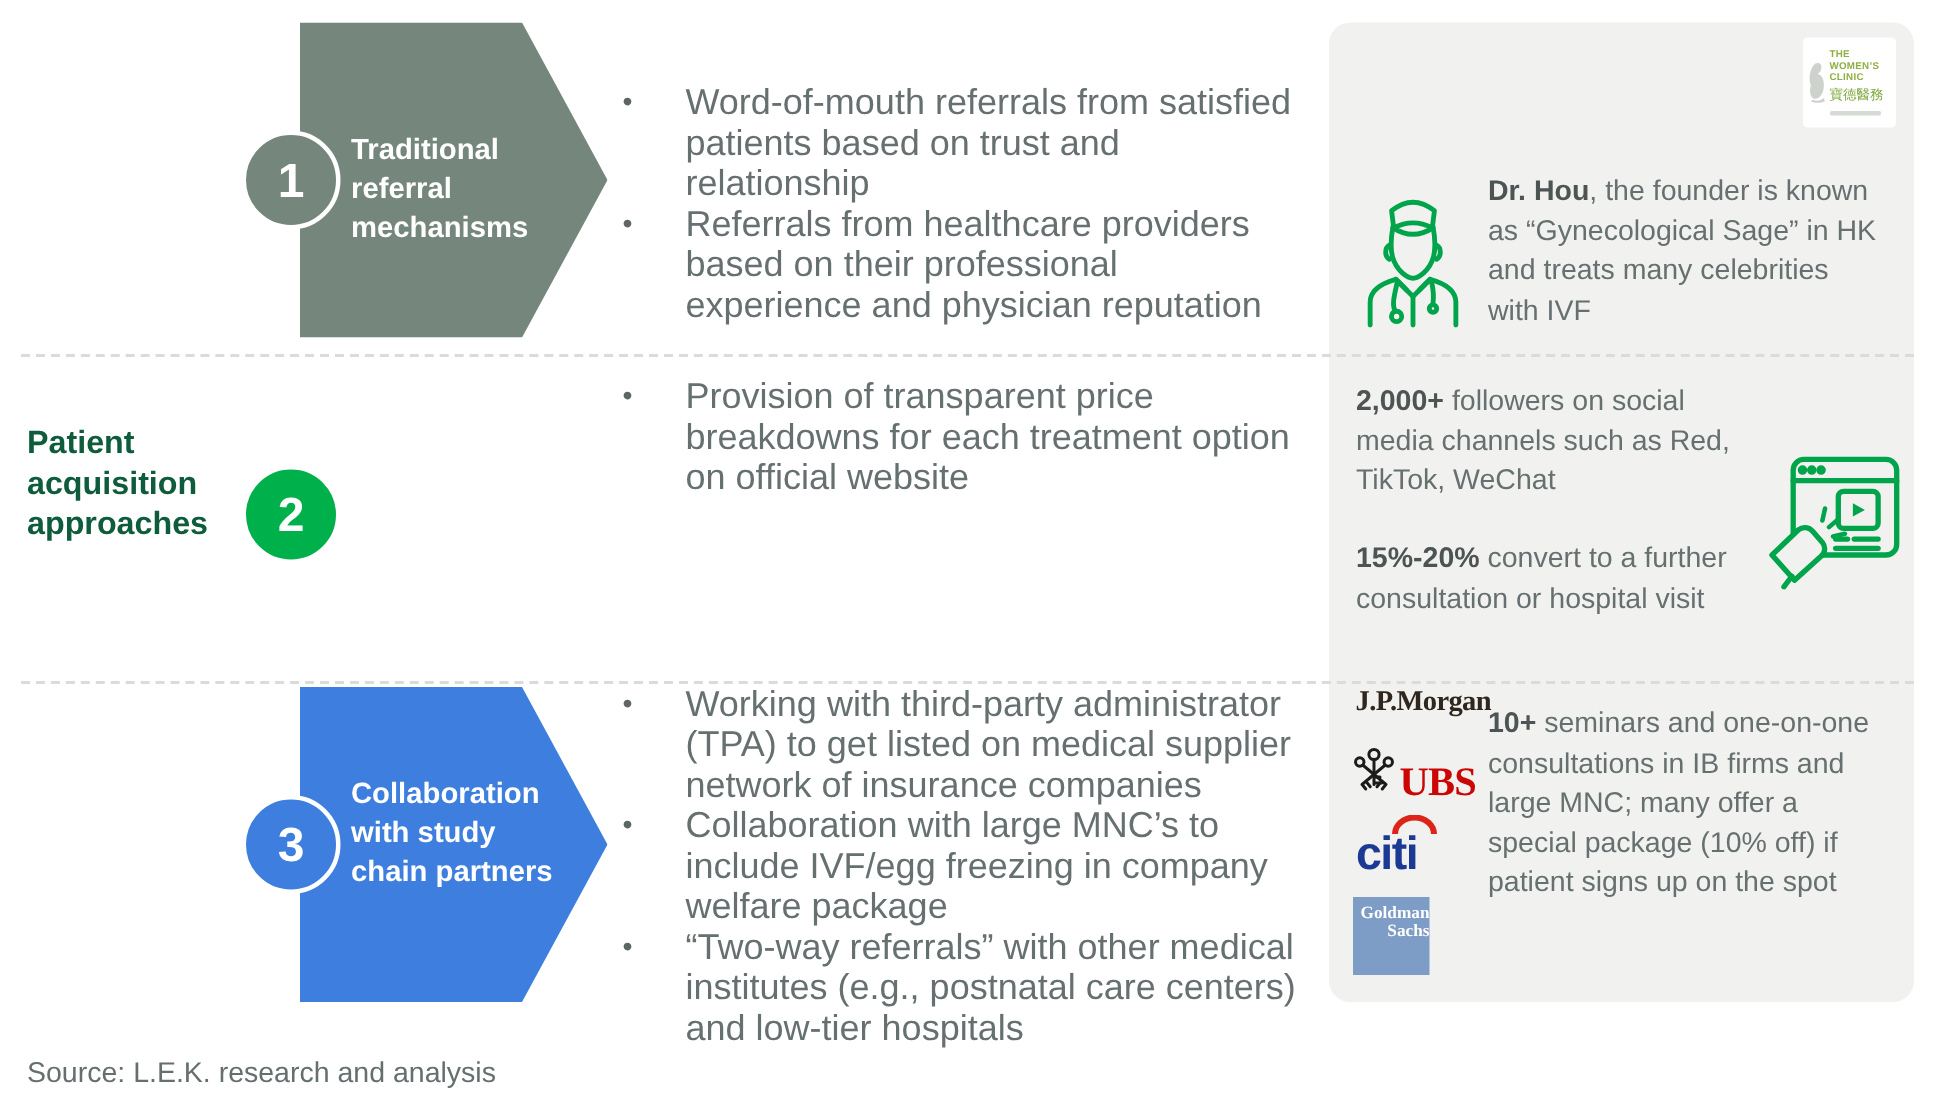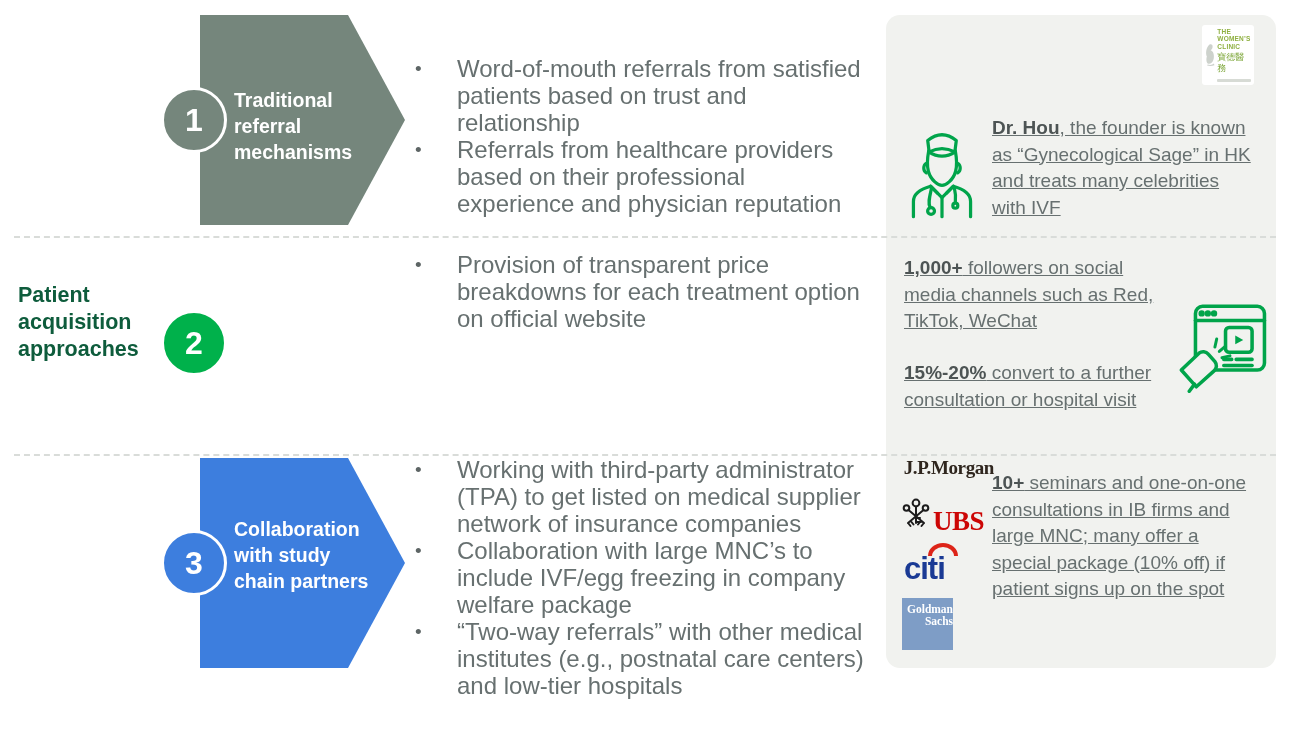--- a/index.html
+++ b/index.html
@@ -50,28 +50,28 @@
   
   .panel{
     position:absolute;left:886px;top:15px;width:390px;height:653px;
     background:#f1f2ef;border-radius:14px;z-index:1;
   }
   .case-title{
     position:absolute;left:18px;top:15px;width:290px;
     font-size:20px;font-weight:bold;color:#4d5455;line-height:26px;
   }
   .clinic-logo{
-    position:absolute;left:316px;top:10px;width:52px;height:60px;background:#fff;
+    position:absolute;left:316px;top:10px;width:62px;height:60px;background:#fff;
     border-radius:3px;display:flex;align-items:center;padding:4px 2px 4px 3px;box-sizing:border-box;
   }
   .clinic-logo .txt{margin-left:2px;}
   .clinic-logo .l1{font-size:6.5px;line-height:7.5px;font-weight:bold;color:#8fb041;letter-spacing:.2px;}
   .clinic-logo .l2{font-size:9px;line-height:11px;color:#7fa83c;margin-top:2px;}
   .clinic-logo .bar{margin-top:5px;width:34px;height:3px;background:#d7dbd5;border-radius:1px;}
-  .panel p{margin:0;text-decoration:underline;}
+  .panel p{margin:0;}
   .ptext{color:#677070;font-size:19px;line-height:26.5px;}
   .ptext b{color:#4d5454;}
   .founder-text{position:absolute;left:106px;top:100px;width:266px;}
   .doctor-icon{position:absolute;left:16px;top:104px;}
   .stat1{position:absolute;left:18px;top:240px;width:268px;}
   .stat2{position:absolute;left:18px;top:345px;width:262px;}
   .digital-icon{position:absolute;left:290px;top:286px;}
   .partners-text{position:absolute;left:106px;top:455px;width:260px;}
   .logo-col{position:absolute;left:16px;top:442px;width:92px;text-align:right;}
   .jpm{
@@ -170,21 +170,21 @@
         <path d="M30,69 L37.5,76.5 M54,69 L46.5,76.5"></path>
         <path d="M31,71 C29,80 27,87 29.5,91"></path>
         <circle cx="30.5" cy="95" r="3.6"></circle>
         <path d="M55,71 C56.5,77 56.5,82 56,86"></path>
         <circle cx="56" cy="89.5" r="2.6"></circle>
       </svg>
     </div>
 
     <p class="ptext founder-text"><b>Dr. Hou</b><span>, the founder is known as “Gynecological Sage” in HK and treats many celebrities with IVF</span></p>
 
-    <p class="ptext stat1"><b>1,000+</b><span> followers on social media channels such as Red, TikTok, WeChat</span></p>
+    <p class="ptext stat1"><b>2,000+</b><span> followers on social media channels such as Red, TikTok, WeChat</span></p>
 
     <div class="digital-icon">
       <svg width="92" height="92" viewBox="0 0 104 100" fill="none" stroke="#00A44A" stroke-width="4" stroke-linecap="round" stroke-linejoin="round">
         <rect x="22" y="4" width="78" height="72" rx="8"></rect>
         <path d="M22,20 L100,20"></path>
         <circle cx="29" cy="12" r="1.6" fill="#00A44A"></circle>
         <circle cx="36" cy="12" r="1.6" fill="#00A44A"></circle>
         <circle cx="43" cy="12" r="1.6" fill="#00A44A"></circle>
         <rect x="56" y="28" width="30" height="28" rx="4"></rect>
         <path d="M67,37 L67,47 L76,42 Z" fill="#00A44A" stroke="none"></path>
@@ -218,14 +218,15 @@
       <div class="gs">
         <div>Goldman</div>
         <div>Sachs</div>
       </div>
     </div>
 
     <p class="ptext partners-text"><b>10+</b><span> seminars and one-on-one consultations in IB firms and large MNC; many offer a special package (10% off) if patient signs up on the spot</span></p>
 
   </div>
 
+  <div class="source">Source: L.E.K. research and analysis</div>
 
 </div>
 
 </body></html>

